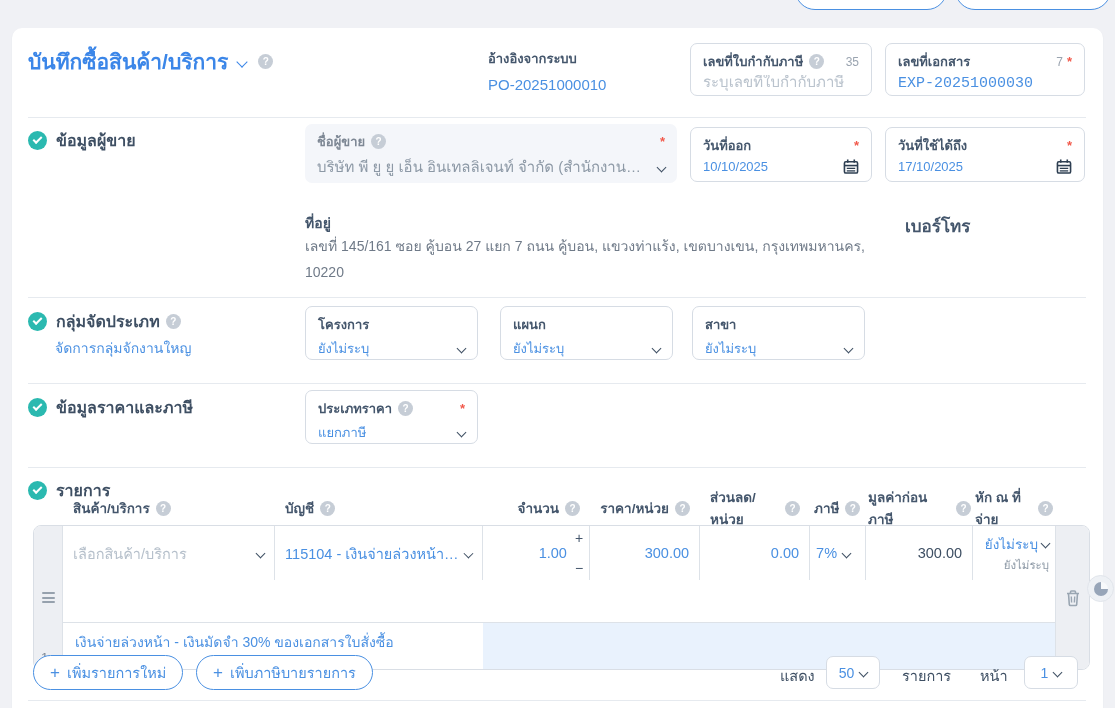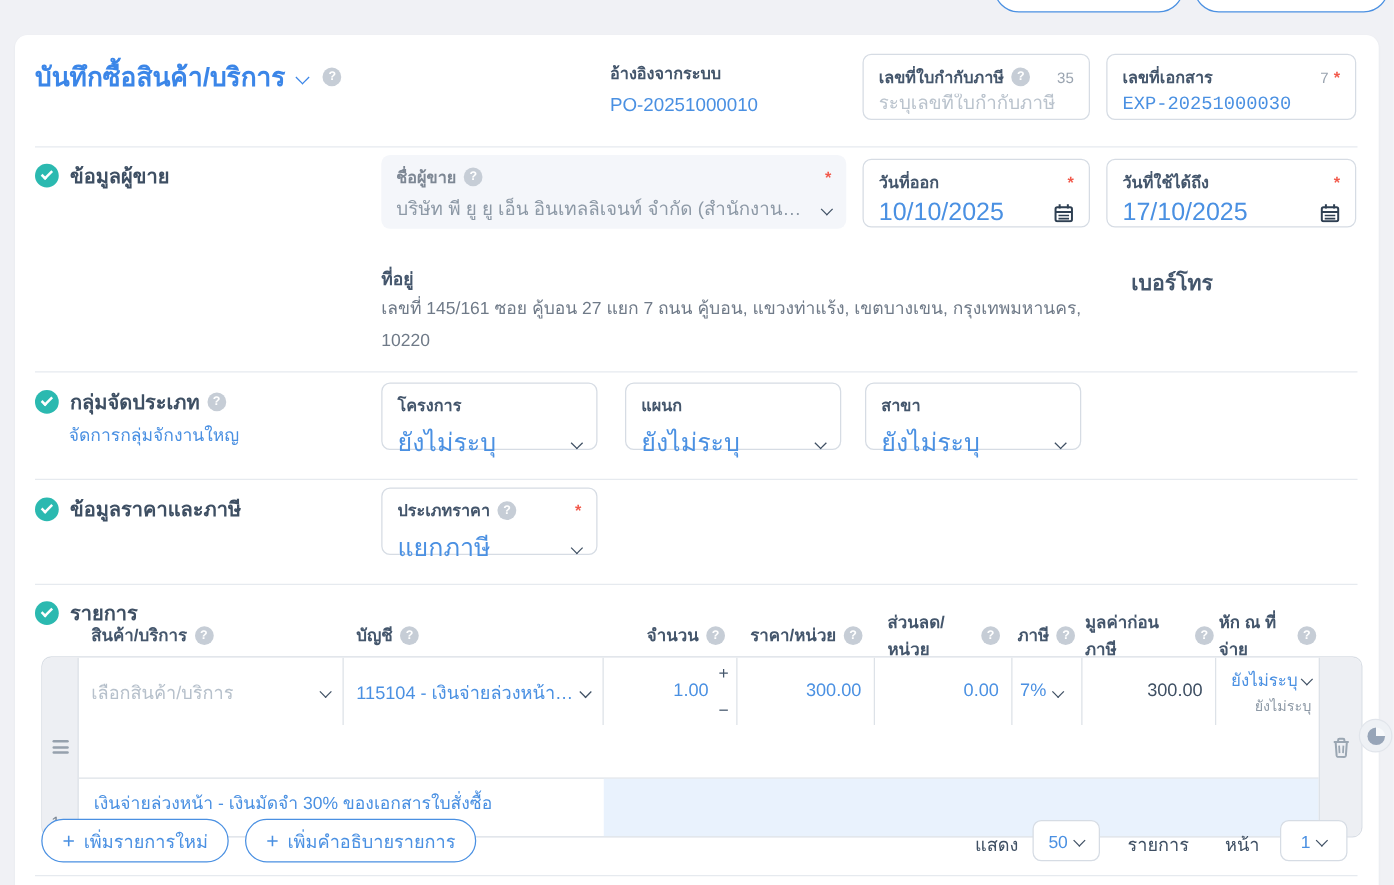--- a/index.html
+++ b/index.html
@@ -20,21 +20,21 @@
   
   .top-pill {
     position:absolute; top:-30px; height:40px; background:#fff;
     border:1.5px solid #4a90e2; border-radius:20px;
   }
 
   
   .title { font-size:21px; font-weight:700; color:#3b86e8; }
   .section-label { font-size:16px; font-weight:700; color:#3e4f63; display:flex; align-items:center; }
   .lbl { font-size:13px; font-weight:600; color:#44566c; }
-  .val-blue { font-size:20px; color:#4a90e2; }
+  .val-blue { font-size:13px; color:#4a90e2; }
   .val-gray { font-size:15px; color:#8d99a6; }
   .link { font-size:14px; color:#4a90e2; cursor:pointer; }
   .muted { color:#9aa4b0; }
 
   
   .chev {
     display:inline-block; width:7px; height:7px;
     border-right:1.6px solid currentColor; border-bottom:1.6px solid currentColor;
     transform:rotate(45deg); margin-left:6px; vertical-align:2px;
   }
@@ -421,21 +421,21 @@
       </svg>
     </div>
   </div>
 
   <button class="pill-btn" style="left:21px; top:627px;">
     <span class="plus">+</span>
     <span>เพิ่มรายการใหม่</span>
   </button>
   <button class="pill-btn" style="left:184px; top:627px;">
     <span class="plus">+</span>
-    <span>เพิ่มคำอธิบายรายการ</span>
+    <span>เพิ่บภาษิบายรายการ</span>
   </button>
 
   <div class="pag-lbl" style="left:768px; top:636px;">แสดง</div>
   <div class="mini-select" style="left:814px; top:628px;">
     <span>50</span>
     <span class="chev chev-dark"></span>
   </div>
   <div class="pag-lbl" style="left:890px; top:636px;">รายการ</div>
   <div class="pag-lbl" style="left:968px; top:636px;">หน้า</div>
   <div class="mini-select" style="left:1012px; top:628px;">

